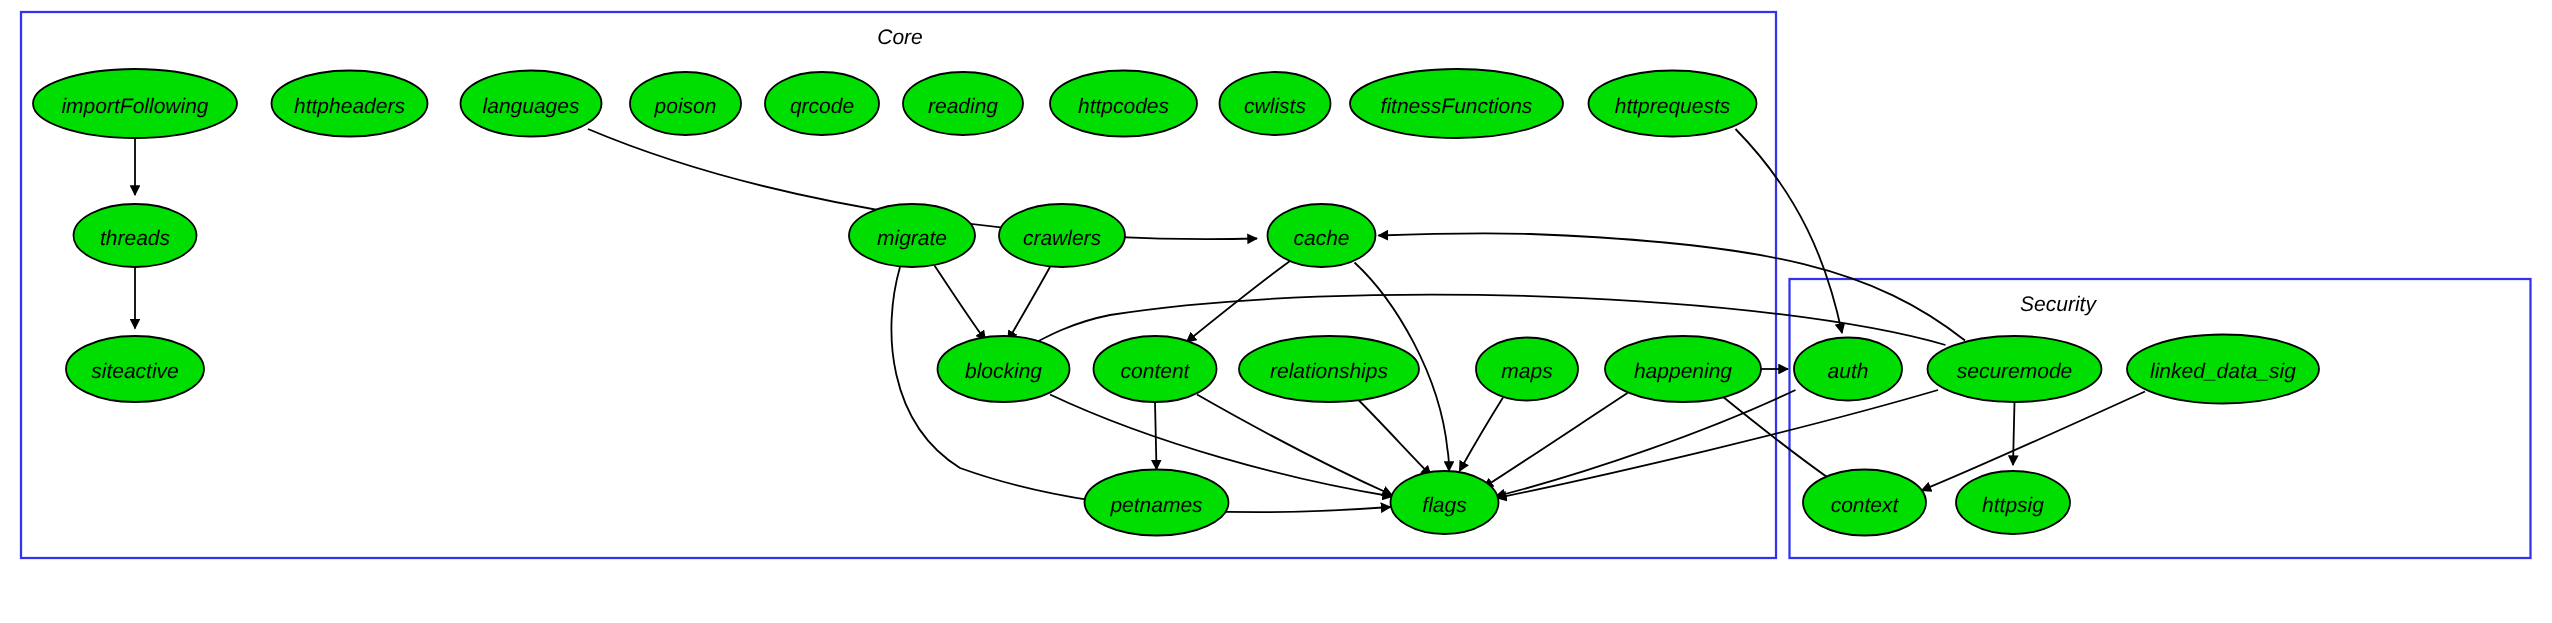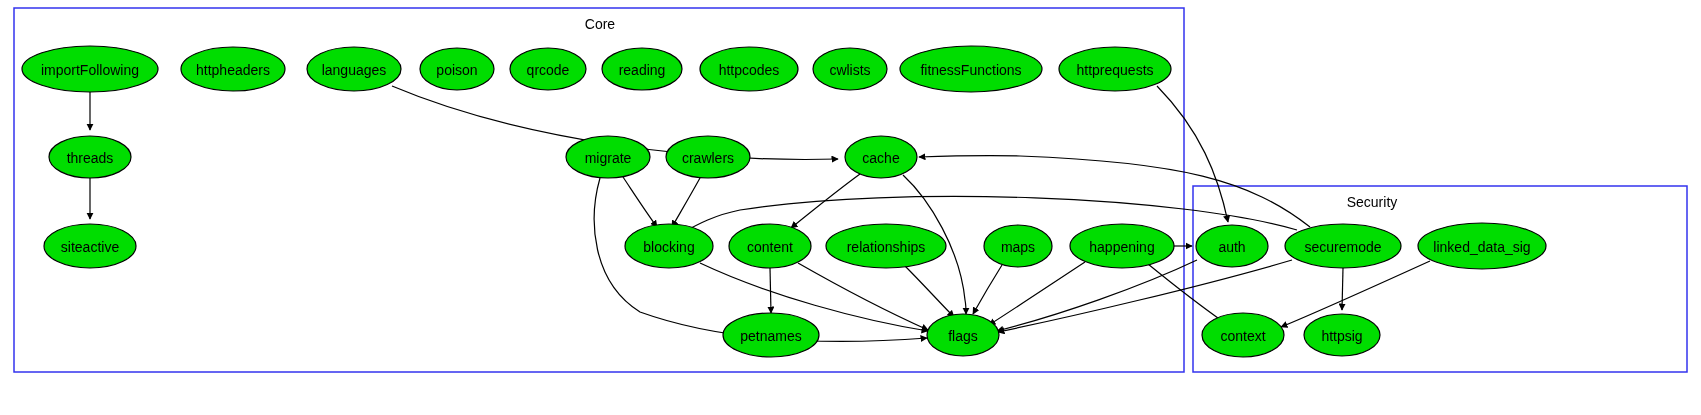--- a/index.html
+++ b/index.html
@@ -1,17 +1,17 @@
 <!DOCTYPE html>
 <html><head>
 <meta charset="utf-8">
 <style>
   html,body{margin:0;padding:0;background:#ffffff;}
   body{width:1701px;height:415px;overflow:hidden;font-family:"Liberation Sans",sans-serif;}
-  #stage{position:relative;width:1469px;height:415px;}
+  #stage{position:relative;width:1469px;height:415px;font-style:italic;}
   svg{display:block;}
   .node-label{font-family:"Liberation Sans",sans-serif;font-size:14px;fill:#000000;
     text-anchor:middle;dominant-baseline:central;}
   .cluster-label{font-family:"Liberation Sans",sans-serif;font-size:14px;fill:#000000;
     text-anchor:middle;dominant-baseline:central;}
   .ellipse{stroke:#000000;stroke-width:1.2px;}
   .edge{fill:none;stroke:#000000;stroke-width:1.2px;}
   .cluster-box{fill:none;stroke-width:1.5px;}
 </style>
 </head>

